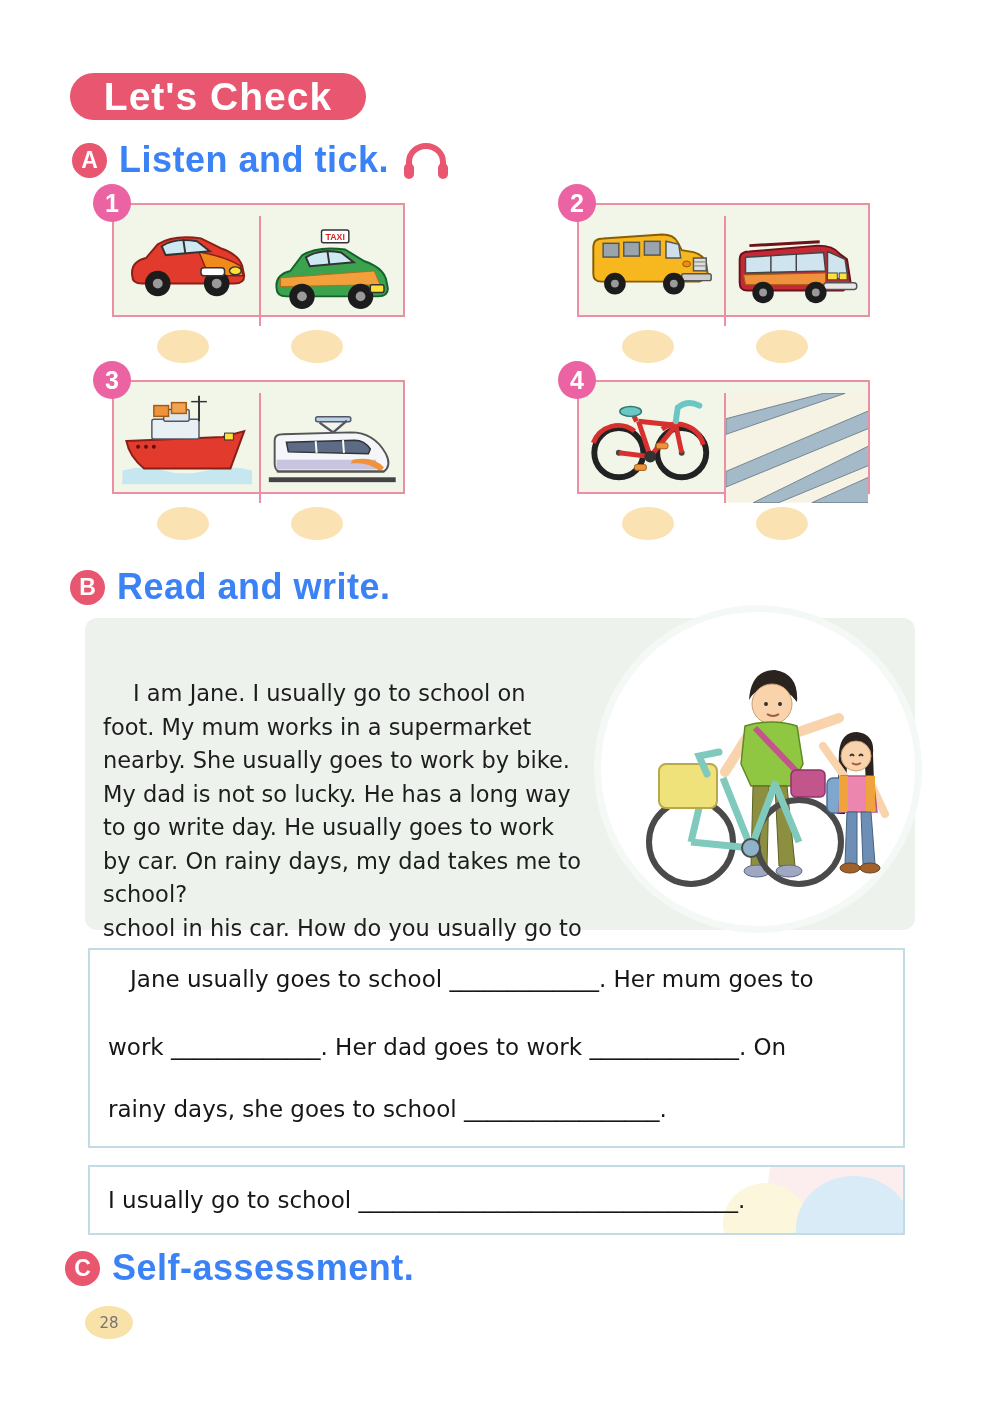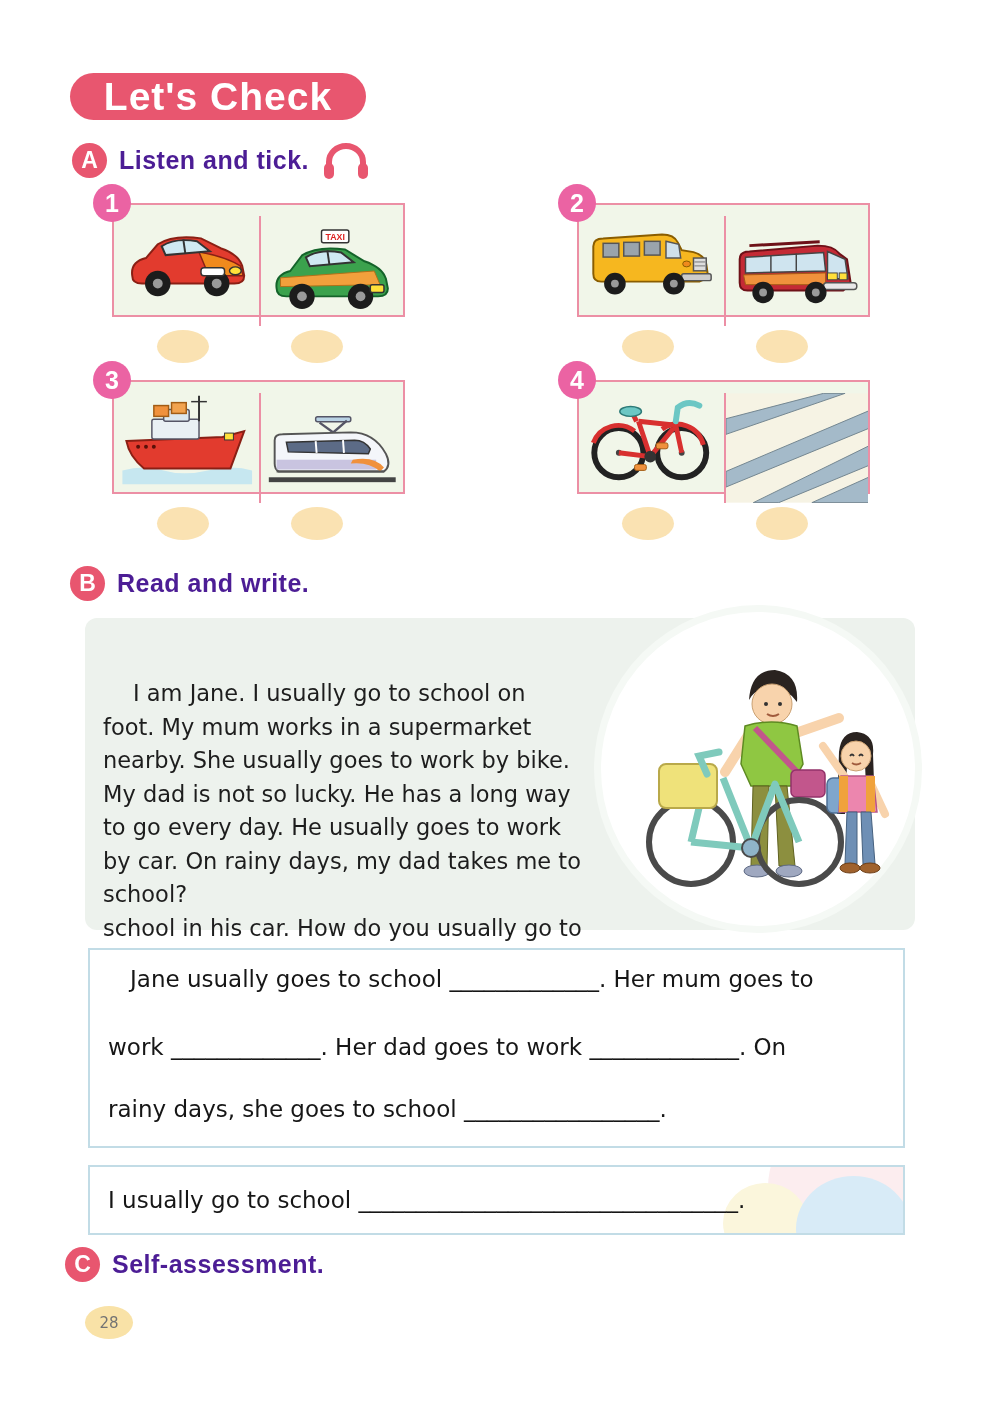--- a/index.html
+++ b/index.html
@@ -9,21 +9,21 @@
 
   
   .banner{position:absolute;left:70px;top:73px;width:296px;height:47px;background:#E8566F;
           border-radius:24px;display:flex;align-items:center;justify-content:center;}
   .banner span{color:#fff;font-size:39px;letter-spacing:1px;}
 
   
   .sec{position:absolute;display:flex;align-items:center;gap:12px;}
   .sec .circle{width:35px;height:35px;border-radius:50%;background:#E8566F;color:#fff;
                display:flex;align-items:center;justify-content:center;font-size:23px;}
-  .sec .title{color:#4c1d95;font-size:25px;letter-spacing:.5px;}
+  .sec .title{color:#3b82f6;font-size:36px;letter-spacing:.5px;}
 
   
   .listen-item{position:absolute;width:293px;height:165px;}
   .pair-box{position:absolute;left:0;top:0;width:293px;height:114px;border:2px solid #EC8FA5;
             box-sizing:border-box;display:flex;background:#F1F6E9;}
   .cell{width:50%;height:100%;box-sizing:border-box;}
   .cell.right{border-left:2px solid #EC8FA5;margin-top:11px;}
   .cell svg{display:block;width:100%;height:100%;}
   .num-badge{position:absolute;left:-19px;top:-19px;width:38px;height:38px;border-radius:50%;
              background:#EB63A3;color:#fff;display:flex;align-items:center;justify-content:center;
@@ -230,21 +230,21 @@
     <span class="circle">B</span>
     <span class="title">Read and write.</span>
   </div>
 
   <div class="panelB">
     <div class="passage">
       <div class="ln">I am Jane. I usually go to school on</div>
       <div class="ln">foot. My mum works in a supermarket</div>
       <div class="ln">nearby. She usually goes to work by bike.</div>
       <div class="ln">My dad is not so lucky. He has a long way</div>
-      <div class="ln">to go every day. He usually goes to work</div>
+      <div class="ln">to go write day. He usually goes to work</div>
       <div class="ln">by car. On rainy days, my dad takes me to</div>
       <div class="ln">school?</div>
       <div class="ln">school in his car. How do you usually go to</div>
     </div>
     <div class="illus-circle">
       <svg viewBox="0 0 310 310">
 
         <path d="M146 86 Q148 56 172 56 Q196 60 194 88 Q182 72 168 74 Q152 74 146 86 Z" fill="#2A2320"></path>
         <circle cx="169" cy="90" r="20" fill="#F8D3AC" stroke="#caa071" stroke-width="1"></circle>
         <circle cx="163" cy="90" r="2" fill="#333"></circle>

